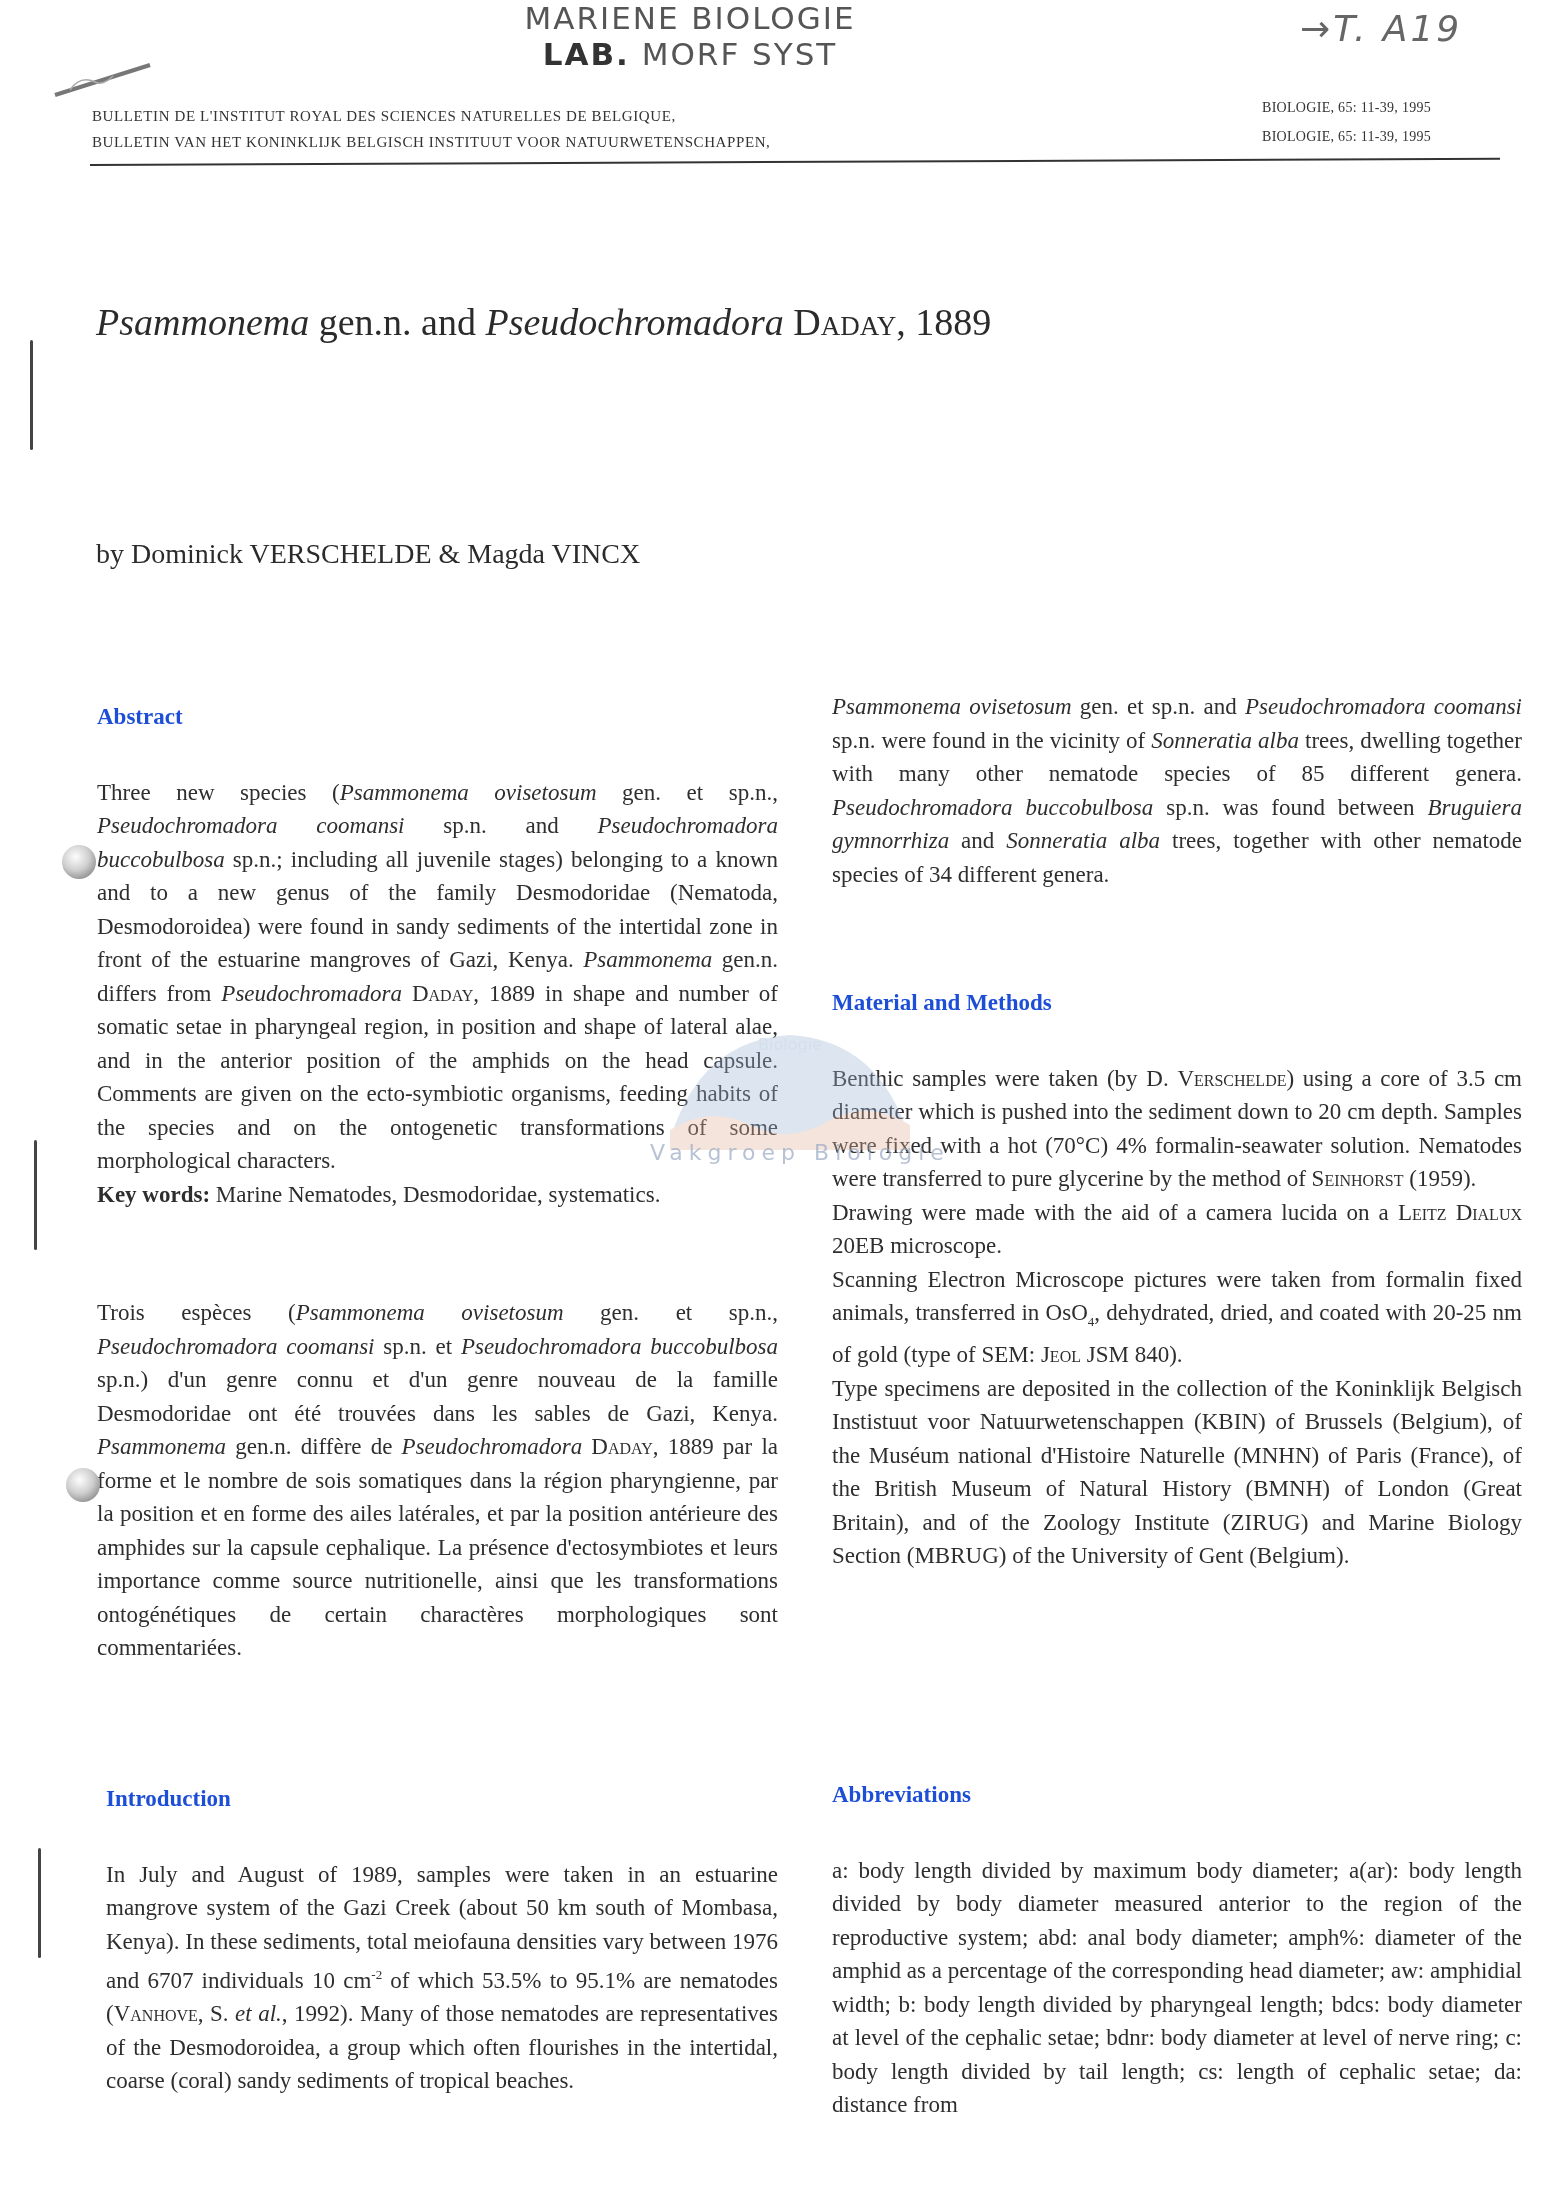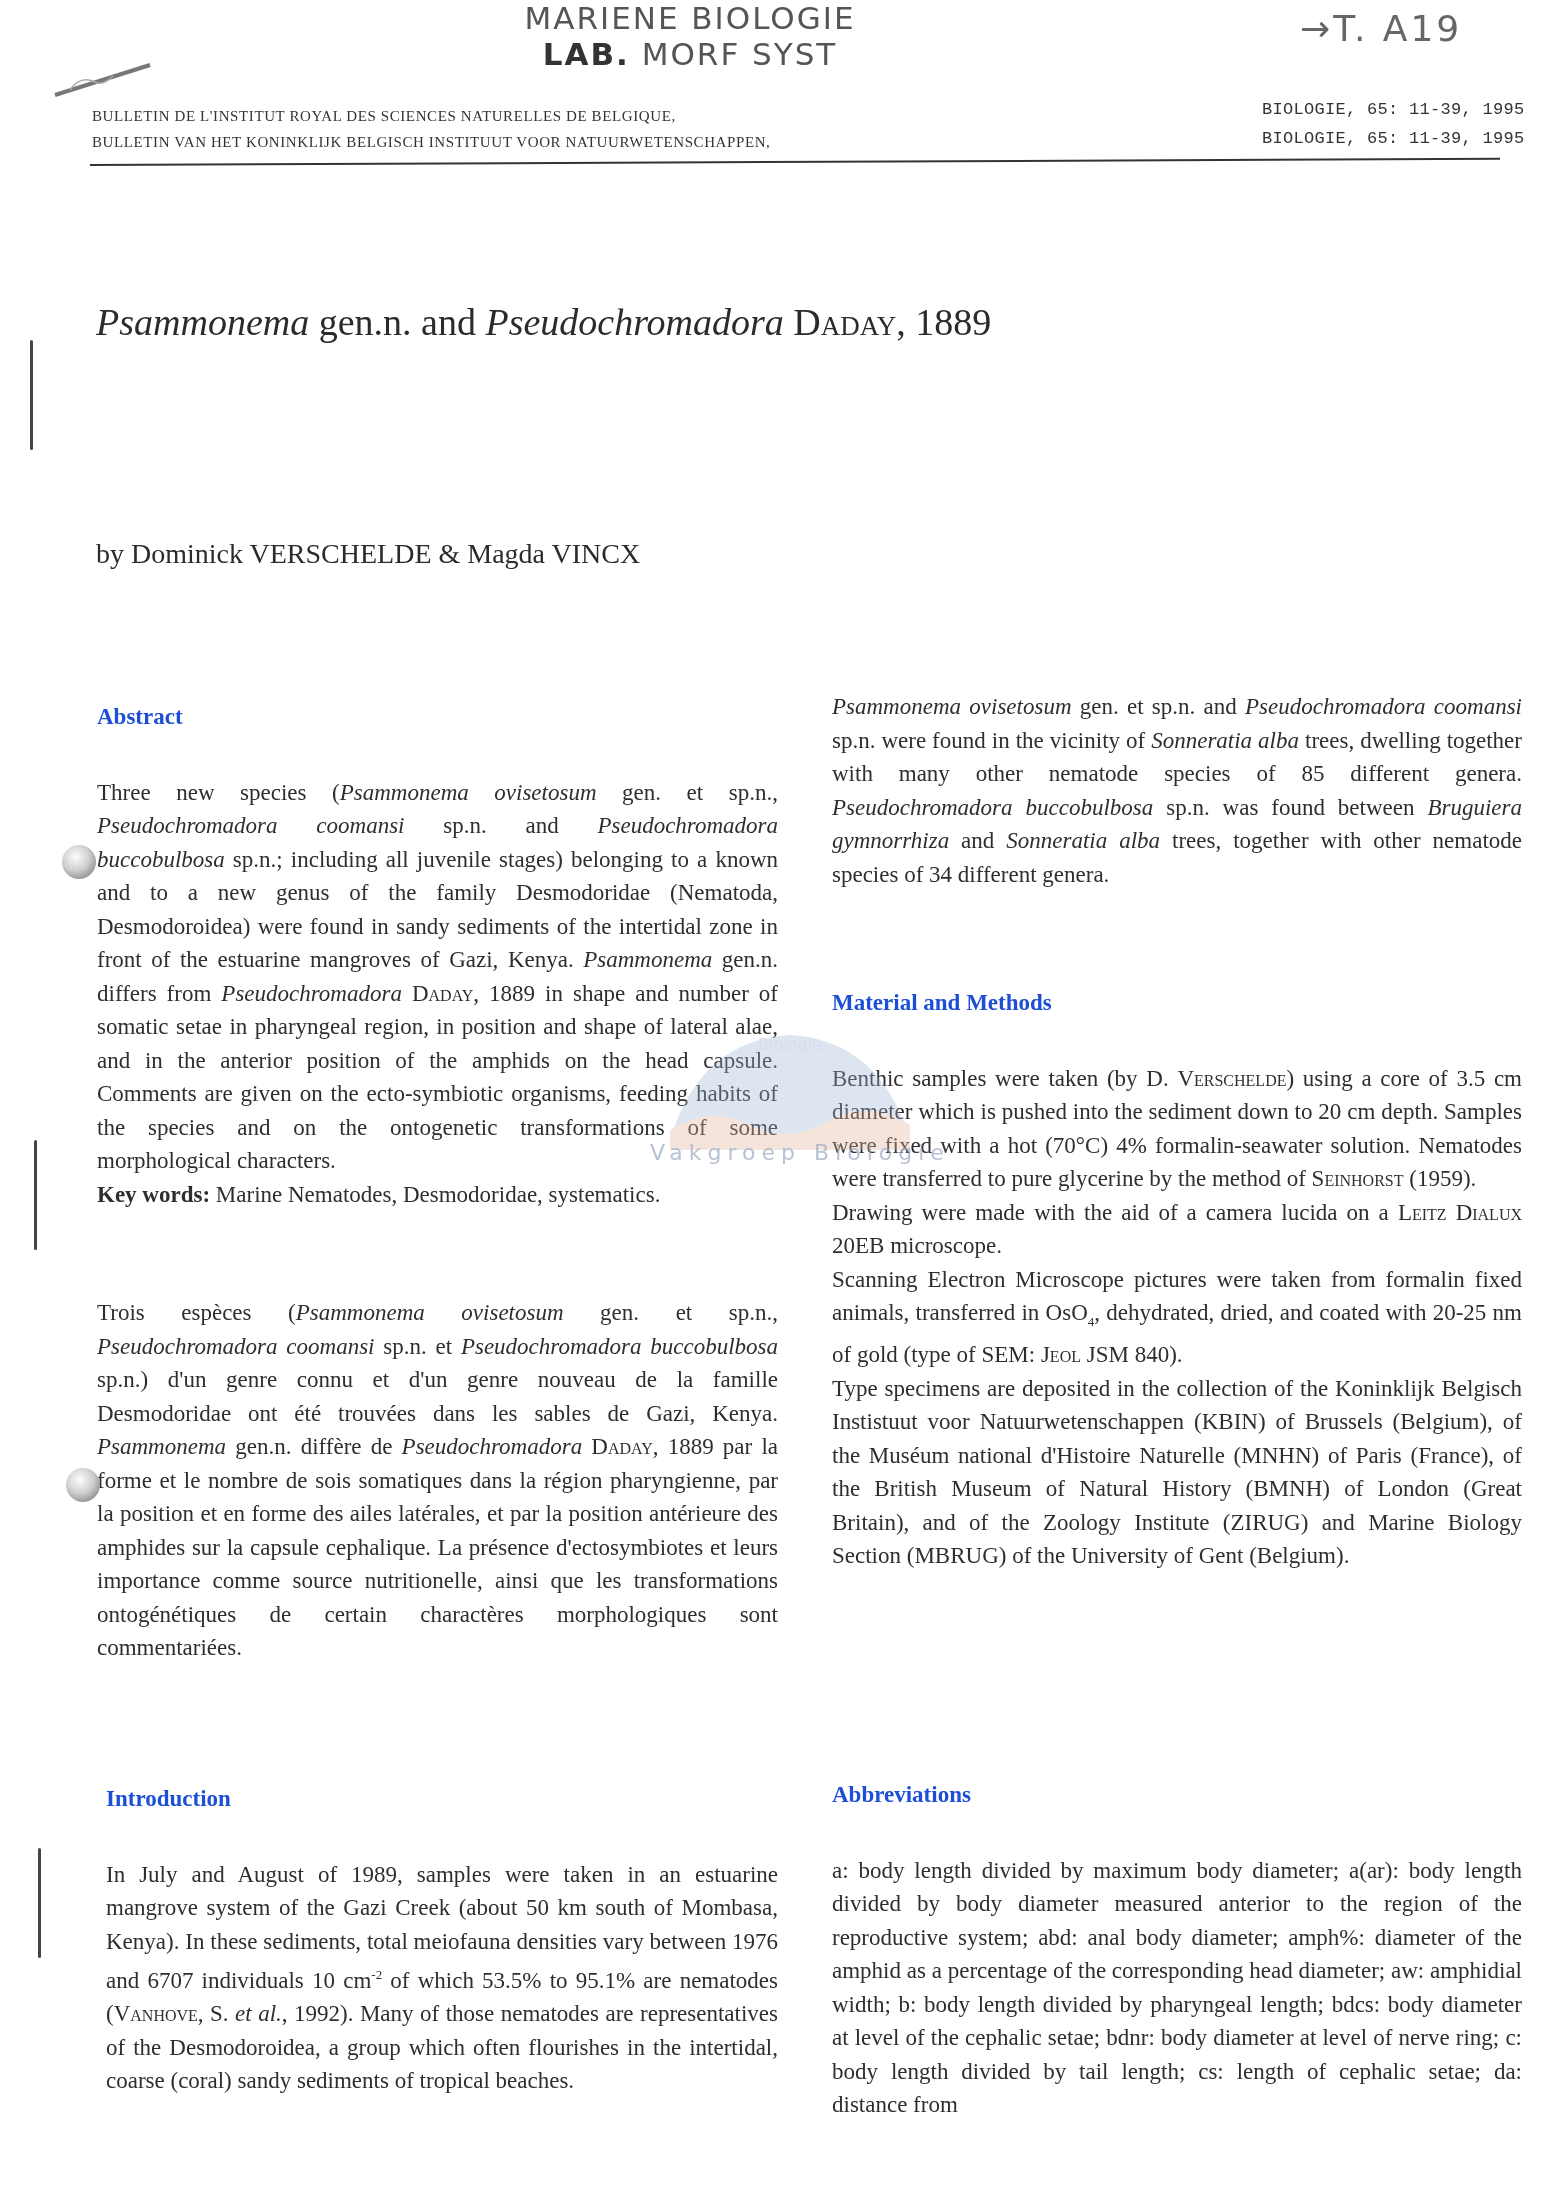--- a/index.html
+++ b/index.html
@@ -6,28 +6,28 @@
   body { width: 1566px; height: 2207px; position: relative; overflow: hidden;
          font-family: "Liberation Serif", "DejaVu Serif", serif; color: #2a2a2a; }
   .abs { position: absolute; }
 
   
   .stamp { left: 480px; top: 0px; width: 420px; text-align: center;
            font-family: "DejaVu Sans", sans-serif; font-size: 31px; color: #555;
            letter-spacing: 2px; line-height: 36px; }
   .stamp b { color: #333; }
   .hand { left: 1300px; top: 8px; font-family: "DejaVu Sans", sans-serif;
-          font-size: 36px; color: #666; letter-spacing: 3px; }
+          font-size: 36px; color: #666; font-style: italic; letter-spacing: 3px; }
   .scribble { left: 50px; top: 60px; width: 120px; height: 40px; }
 
   
   .bull { left: 92px; font-size: 15px; letter-spacing: 0.6px; color: #333; text-align: center; }
   .bull1 { top: 108px; }
   .bull2 { top: 134px; }
-  .bio { left: 1262px; font-size: 17px; color: #333; letter-spacing: 0.3px; font-family: Liberation Mono, monospace; }
+  .bio { left: 1262px; font-size: 14px; color: #333; letter-spacing: 0.3px; }
   .bio1 { top: 100px; }
   .bio2 { top: 129px; }
   .rule { left: 90px; top: 164px; width: 1410px; height: 2px; background: #333;
           transform: rotate(-0.25deg); transform-origin: left center; }
 
   
   .title { left: 96px; top: 286px; width: 1300px; font-size: 38px; line-height: 72px;
            color: #2b2b2b; }
   .sc { font-variant: small-caps; }
   .authors { left: 96px; top: 490px; font-size: 28px; color: #2b2b2b; margin-top: 48px; }

